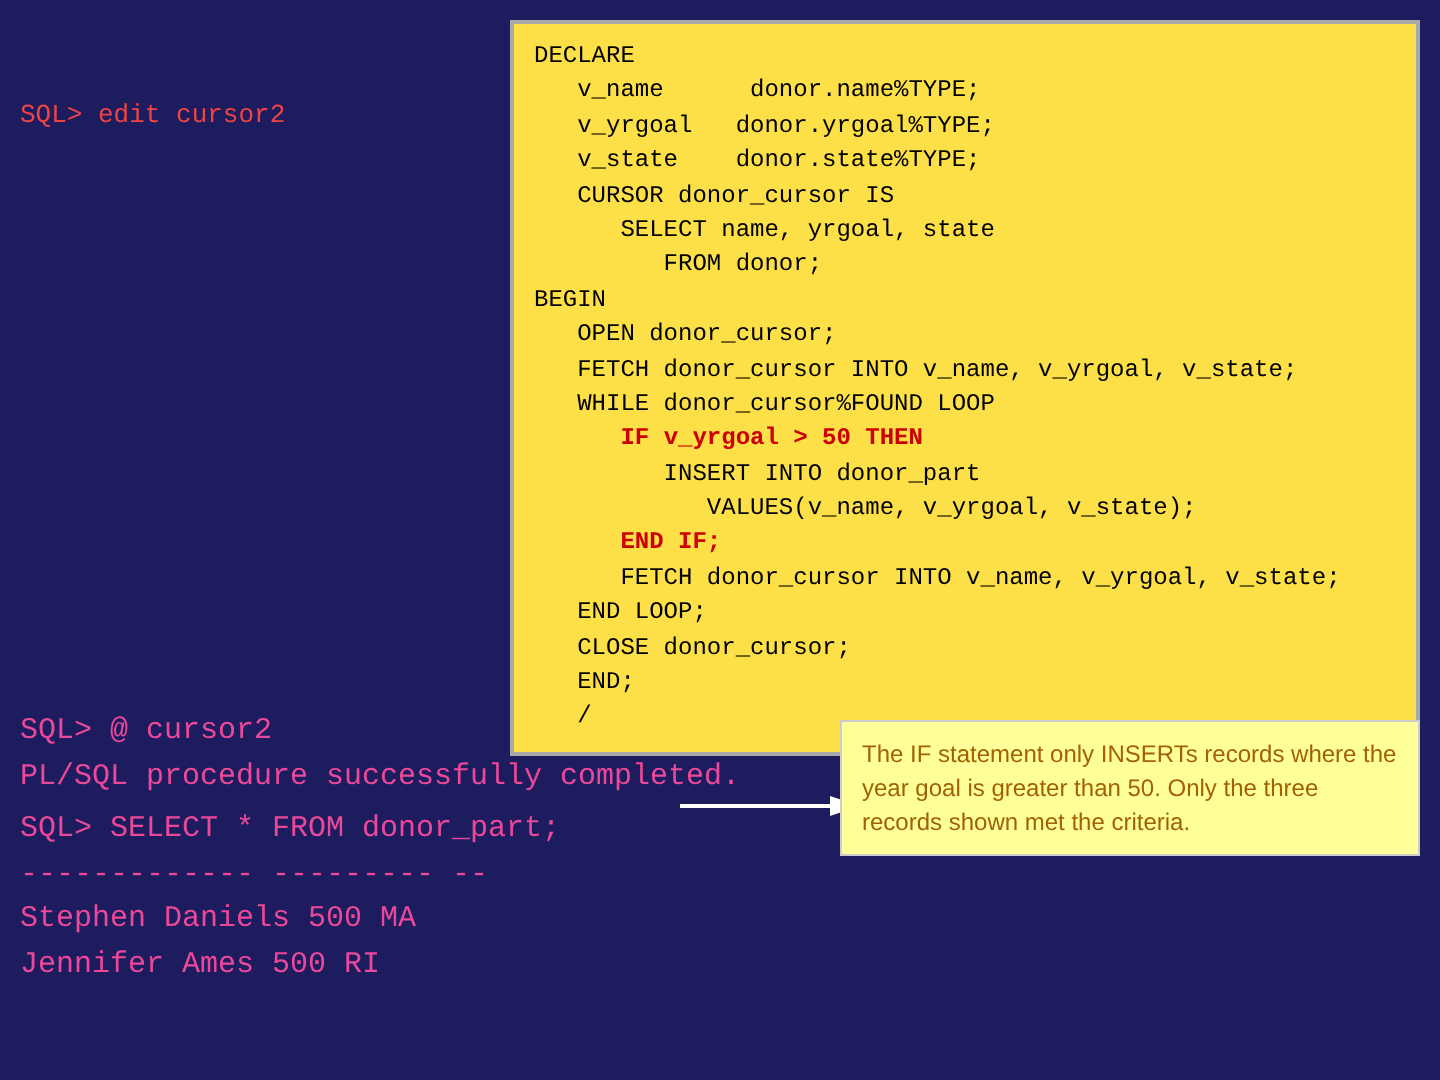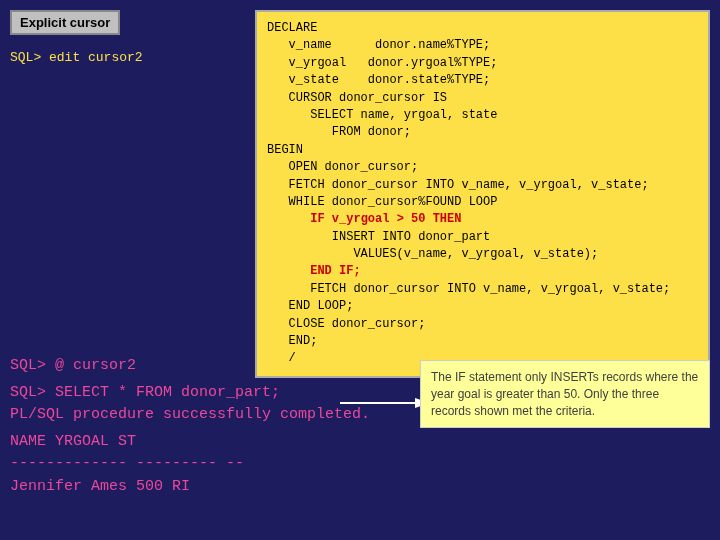--- a/index.html
+++ b/index.html
@@ -36,21 +36,21 @@
       font-weight: bold;
       color: #000;
       z-index: 10;
     }
 
     
     .sql-edit-label {
       position: absolute;
       top: 50px;
       left: 10px;
-      color: #fde047;
+      color: #ef4444;
       font-size: 13px;
       font-family: 'Courier New', Courier, monospace;
     }
 
     
     .code-box {
       position: absolute;
       top: 10px;
       left: 255px;
       right: 10px;
@@ -85,21 +85,21 @@
     .annotation-box {
       position: absolute;
       top: 360px;
       left: 420px;
       right: 10px;
       background: #ffff99;
       border: 1px solid #ccc;
       padding: 8px 10px;
       font-family: Arial, sans-serif;
       font-size: 12px;
-      color: #404040;
+      color: #a16207;
       line-height: 1.4;
     }
 
     
     .arrow {
       position: absolute;
       top: 388px;
       left: 340px;
       width: 80px;
       height: 2px;
@@ -107,21 +107,20 @@
 
     .arrow svg {
       overflow: visible;
     }
   </style>
 </head>
 <body>
 
 <div class="slide">
 
-  <div class="explicit-cursor-label">Explicit cursor</div>
 
   <div class="sql-edit-label">SQL&gt; edit cursor2</div>
 
   <div class="code-box"><span>DECLARE
    v_name      donor.name%TYPE;
    v_yrgoal   donor.yrgoal%TYPE;
    v_state    donor.state%TYPE;
    CURSOR donor_cursor IS
       SELECT name, yrgoal, state
          FROM donor;
@@ -134,24 +133,24 @@
             VALUES(v_name, v_yrgoal, v_state);
       <span class="kw-red">END IF;</span>
       FETCH donor_cursor INTO v_name, v_yrgoal, v_state;
    END LOOP;
    CLOSE donor_cursor;
    END;
    /</span></div>
 
   <div class="bottom-section">
     <div>SQL&gt; @ cursor2</div>
+    <div>PL/SQL procedure successfully completed.</div>
     <div style="margin-top:4px;">SQL&gt; SELECT * FROM donor_part;</div>
-    <div>PL/SQL procedure successfully completed.</div>
-    <div style="margin-top:4px;">NAME                    YRGOAL ST</div>
     <div>------------- --------- --</div>
+    <div>Stephen Daniels      500 MA</div>
     <div>Jennifer Ames        500 RI</div>
   </div>
 
   <div class="arrow">
     <svg width="90" height="30">
       <line x1="0" y1="15" x2="75" y2="15" stroke="white" stroke-width="2"></line>
       <polygon points="75,10 90,15 75,20" fill="white"></polygon>
     </svg>
   </div>
 

